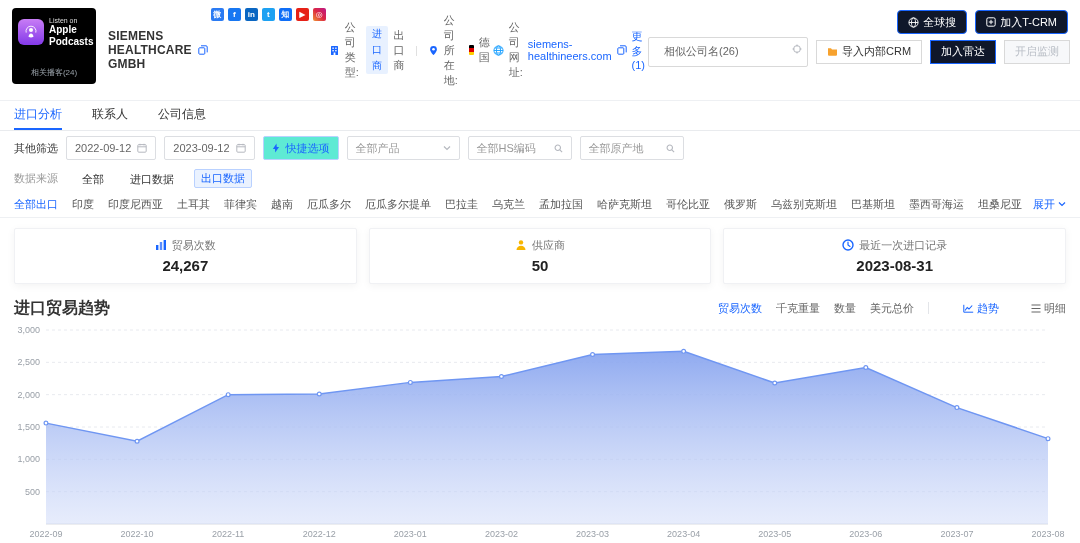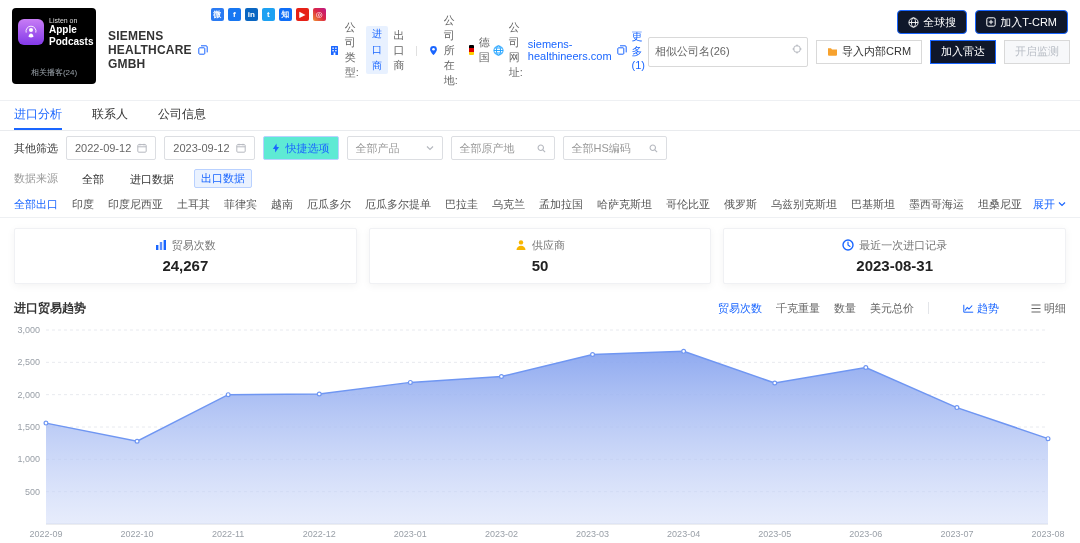--- a/index.html
+++ b/index.html
@@ -27,21 +27,21 @@
     display: inline-flex; align-items: center; justify-content: center; font-weight: bold; cursor: pointer; }
   .meta-row { display: flex; align-items: center; gap: 5px; font-size: 11px; color: #666; }
   .tag-import { background: #e8f1ff; color: #1a66ff; padding: 0 6px; border-radius: 2px; font-size: 10px; line-height: 16px; }
   .meta-sep { color: #ddd; margin: 0 5px; }
   .flag-de { width: 14px; height: 10px; display: inline-block; border-radius: 1px;
     background: linear-gradient(180deg, #000 33%, #d00 33%, #d00 66%, #ffce00 66%); }
   .link { color: #1a66ff; cursor: pointer; }
   .action-row { display: flex; gap: 8px; margin-top: 3px; align-items: center; }
   .similar-wrap { position: relative; display: inline-flex; }
   .similar-input { width: 160px; height: 30px; border: 1px solid #d9d9d9; border-radius: 2px;
-    font-size: 11px; color: #666; padding: 0 22px 0 6px; outline: none; }
+    font-size: 11px; color: #666; padding: 0 22px 0 15px; outline: none; }
   .similar-wrap .icon { position: absolute; right: 6px; top: 7px; }
   .btn { height: 24px; border-radius: 0; font-size: 11px; display: inline-flex; align-items: center;
     gap: 4px; padding: 0 10px; cursor: pointer; border: 1px solid #d9d9d9; background: #fff; color: #333; white-space: nowrap; }
   .btn-primary { background: #0f172a; border-color: #1a66ff; color: #fff; }
   .btn-disabled { color: #b9bec6; background: #f7f8fa; cursor: default; }
   .pill { border-radius: 4px; }
   .top-right { position: absolute; right: 12px; top: 10px; display: flex; gap: 8px; }
 
   
   .tabs { display: flex; gap: 30px; padding: 0 14px; border-bottom: 1px solid #e9ebee; height: 30px; align-items: stretch; }
@@ -70,21 +70,21 @@
 
   
   .stats { display: flex; gap: 12px; padding: 10px 14px; }
   .stat-card { flex: 1; border: 1px solid #f0f1f4; border-radius: 2px; box-shadow: 0 2px 8px rgba(0,0,0,.05);
     padding: 9px 0; text-align: center; background: #fff; }
   .stat-top { display: flex; align-items: center; justify-content: center; gap: 5px; font-size: 11px; color: #777; height: 14px; }
   .stat-value { margin-top: 5px; font-size: 15px; color: #222; font-weight: bold; }
 
   
   .chart-head { display: flex; align-items: center; padding: 0 14px; height: 28px; }
-  .chart-title { font-size: 12px; font-weight: bold; color: #333; }
+  .chart-title { font-size: 16px; font-weight: bold; color: #333; }
   .chart-controls { margin-left: auto; display: flex; align-items: center; gap: 14px; font-size: 11px; color: #666; }
   .metric { cursor: pointer; }
   .metric.active { color: #1a66ff; }
   .ctrl-sep { width: 1px; height: 12px; background: #e3e5e9; }
   .view { display: inline-flex; align-items: center; gap: 3px; cursor: pointer; color: #666; padding-left: 20px; }
   .view.active { color: #1a66ff; }
   .chart-wrap { padding: 0 12px; }
   .chart-svg { width: 100%; height: 220px; display: block; }
 </style>
 </head>
@@ -253,39 +253,39 @@
       </span>
     </span>
     <span class="fld quick">
       <span class="icon">
         <svg width="8" height="10" viewBox="0 0 9 10">
             <path d="M5 0 1 6h2.4L3.6 10 8 4H5.4z" fill="#1a66ff"></path>
           </svg>
       </span>
       <span>快捷选项</span>
     </span>
-    <span class="fld" style="width:96px;justify-content:space-between;align-items:center;">
+    <span class="fld" style="width:113px;justify-content:space-between;align-items:center;">
       <span class="ph">全部产品</span>
       <span class="icon">
         <svg width="8" height="8" viewBox="0 0 8 8">
             <path d="M1 2.5l3 3 3-3" fill="none" stroke="#b5b8bf" stroke-width="1.2"></path>
           </svg>
       </span>
     </span>
     <span class="fld" style="width:104px;justify-content:space-between;">
-      <span class="ph">全部原产地</span>
+      <span class="ph">全部HS编码</span>
       <span class="icon">
         <svg width="9" height="9" viewBox="0 0 10 10">
             <circle cx="4.2" cy="4.2" r="3" fill="none" stroke="#b5b8bf" stroke-width="1.2"></circle>
             <path d="M6.5 6.5 9 9" stroke="#b5b8bf" stroke-width="1.2"></path>
           </svg>
       </span>
     </span>
     <span class="fld" style="width:104px;justify-content:space-between;">
-      <span class="ph">全部HS编码</span>
+      <span class="ph">全部原产地</span>
       <span class="icon">
         <svg width="9" height="9" viewBox="0 0 10 10">
             <circle cx="4.2" cy="4.2" r="3" fill="none" stroke="#b5b8bf" stroke-width="1.2"></circle>
             <path d="M6.5 6.5 9 9" stroke="#b5b8bf" stroke-width="1.2"></path>
           </svg>
       </span>
     </span>
   </div>
 
   <div class="source-row">

